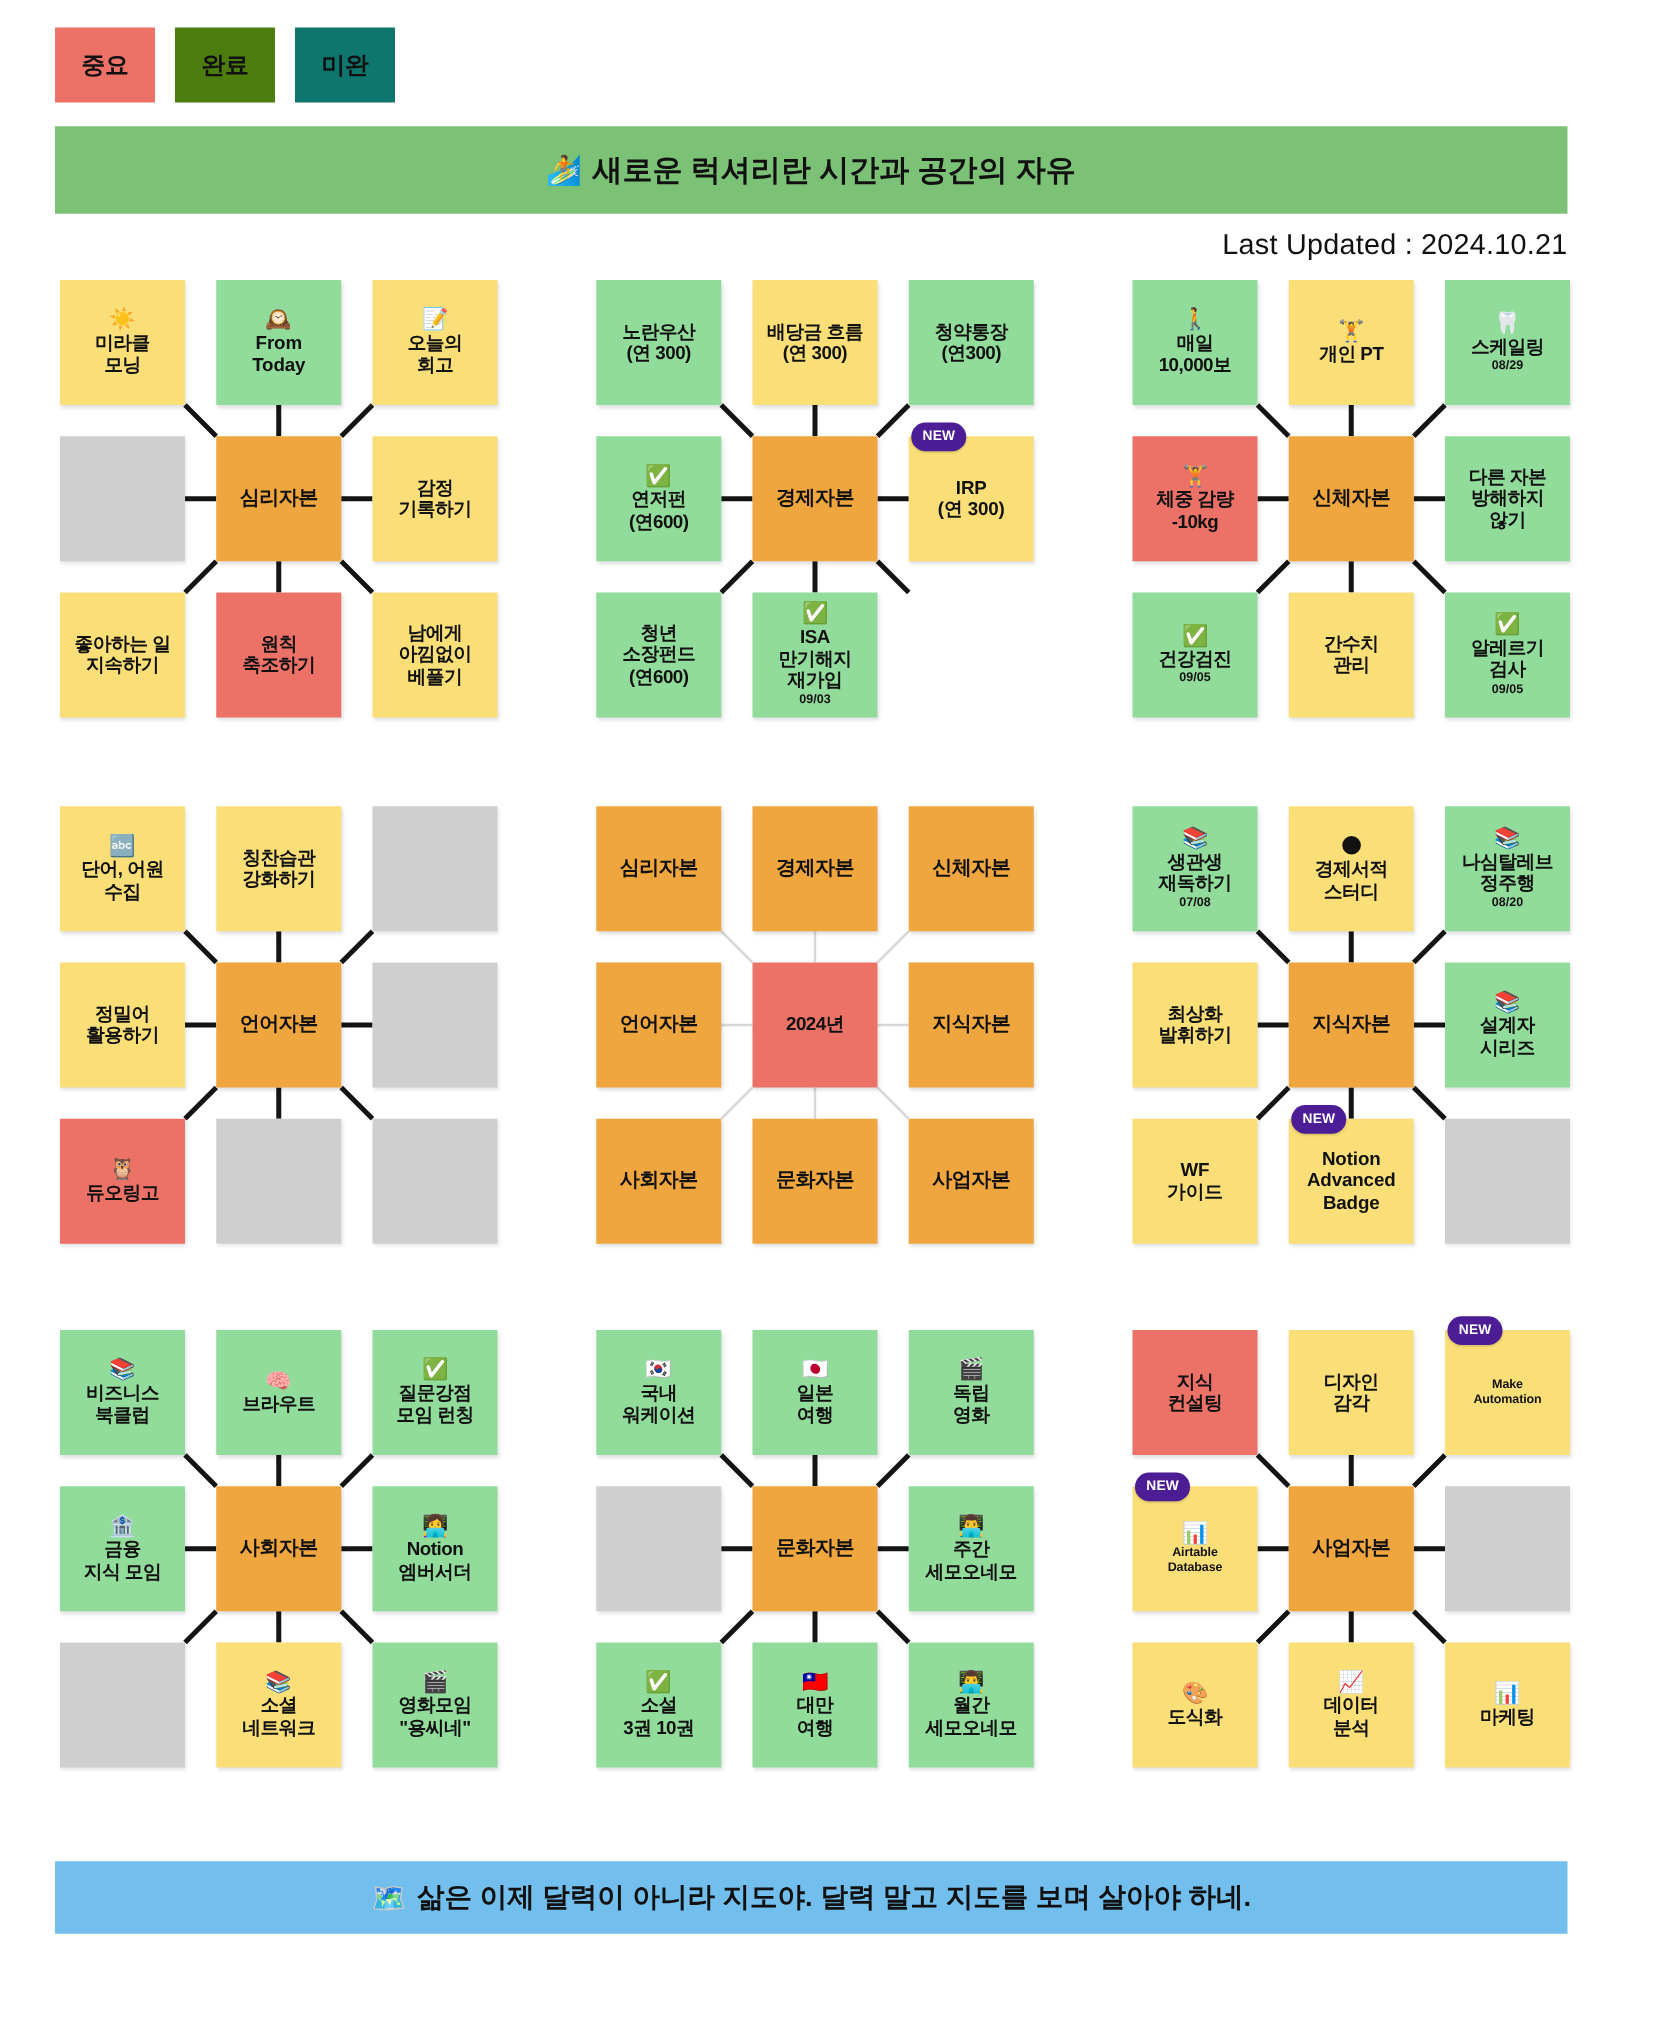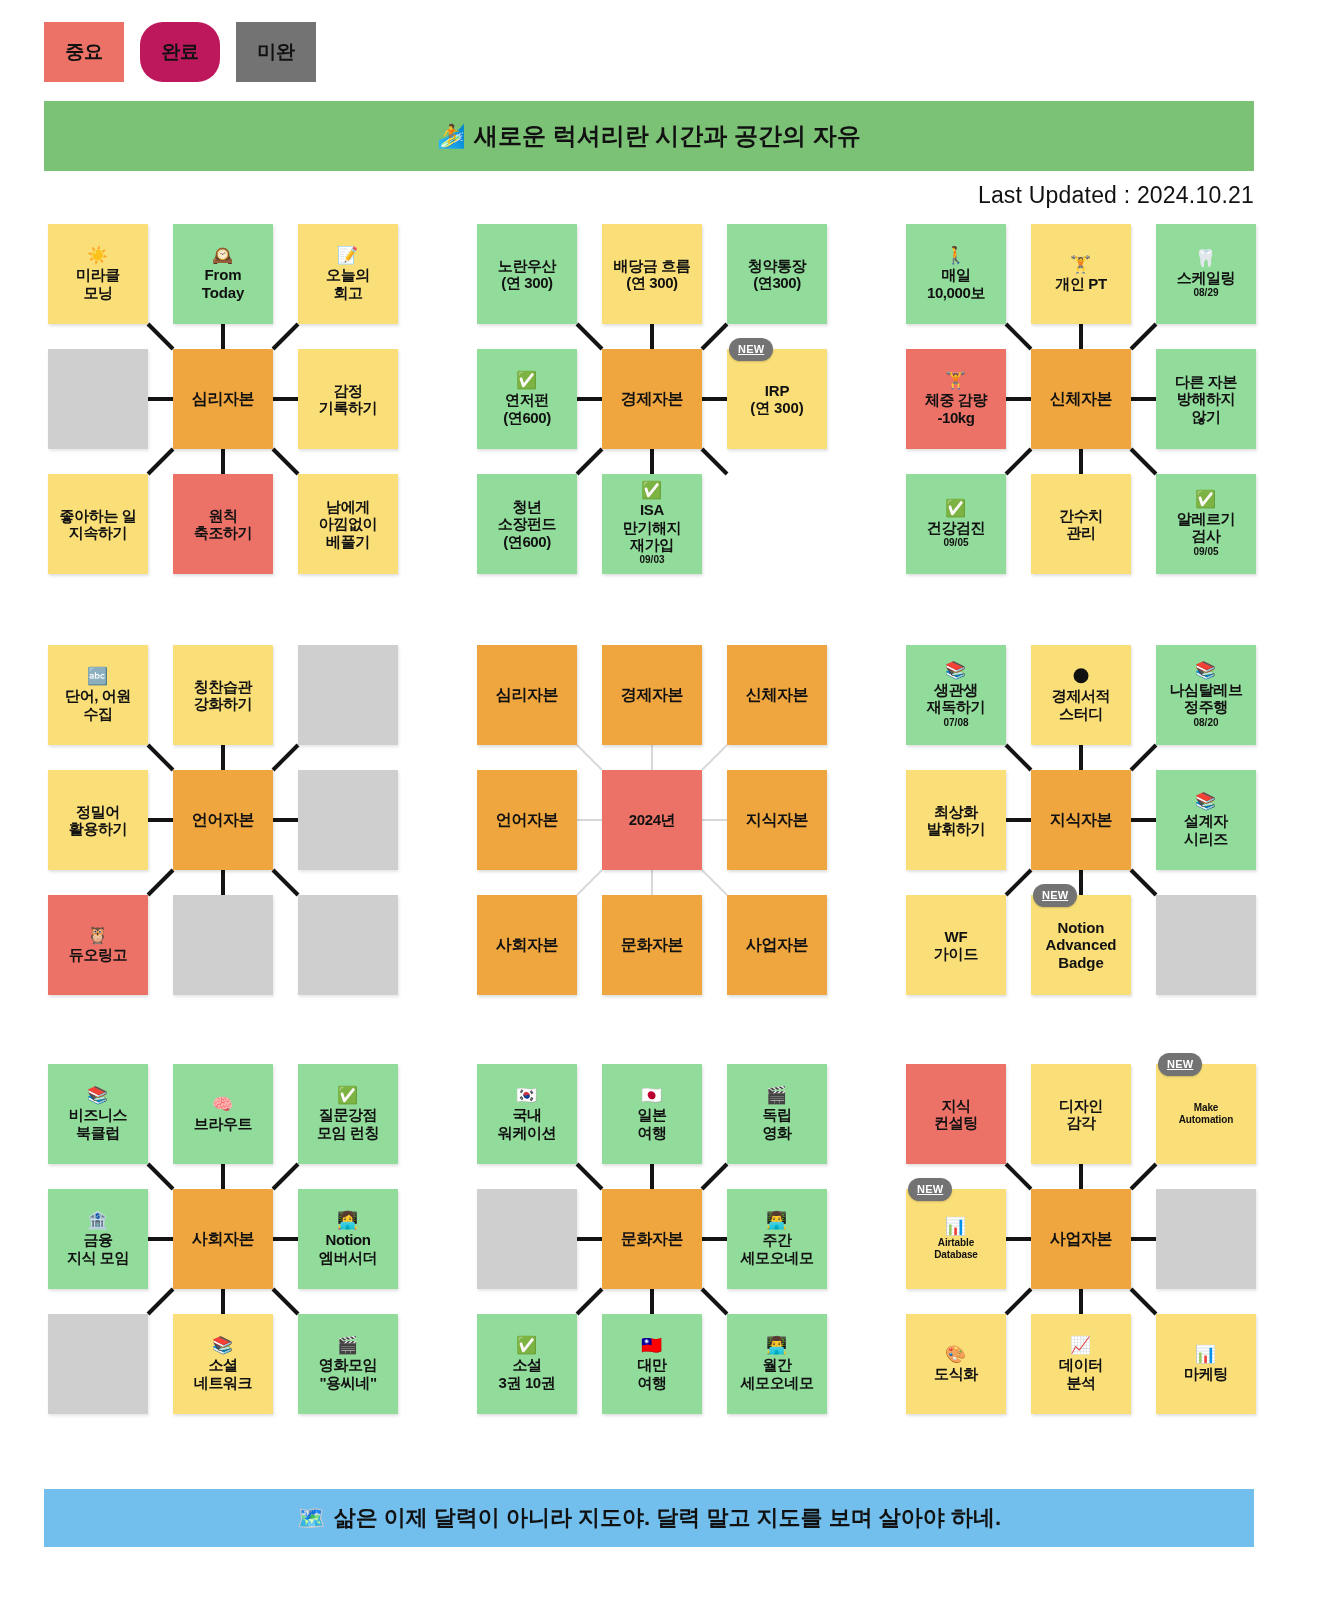--- a/index.html
+++ b/index.html
@@ -93,34 +93,34 @@
     position: absolute;
     top: -11px; left: 2px;
     min-width: 44px; height: 23px;
     padding: 0 9px;
     border-radius: 12px;
     display: flex; align-items: center; justify-content: center;
     font-size: 11px; font-weight: 700; color: #fff;
     letter-spacing: 0.2px;
     box-shadow: 0 1px 2px rgba(0,0,0,0.18);
   }
-  .badge.new { background: #737373; text-decoration: underline; }
+  .badge.new { background: #4c1d95; }
   .badge.up  { background: #2B6FE0; }
 </style>
 </head>
 <body>
 
 <div class="legend" id="legend">
     <div class="legend-chip" style="background: rgb(236, 114, 104);">
       <span>중요</span>
     </div>
-    <div class="legend-chip" style="background: #be185d; border-radius: 23px;">
+    <div class="legend-chip" style="background: #4d7c0f;">
       <span>완료</span>
     </div>
-    <div class="legend-chip" style="background: #737373;">
+    <div class="legend-chip" style="background: #0f766e;">
       <span>미완</span>
     </div>
   </div>
 
 <div class="banner" id="header-banner">
   <span class="emoji">🏄</span>
   <span>새로운 럭셔리란 시간과 공간의 자유</span>
 </div>
 
 <div id="last-updated">Last Updated : 2024.10.21</div>

